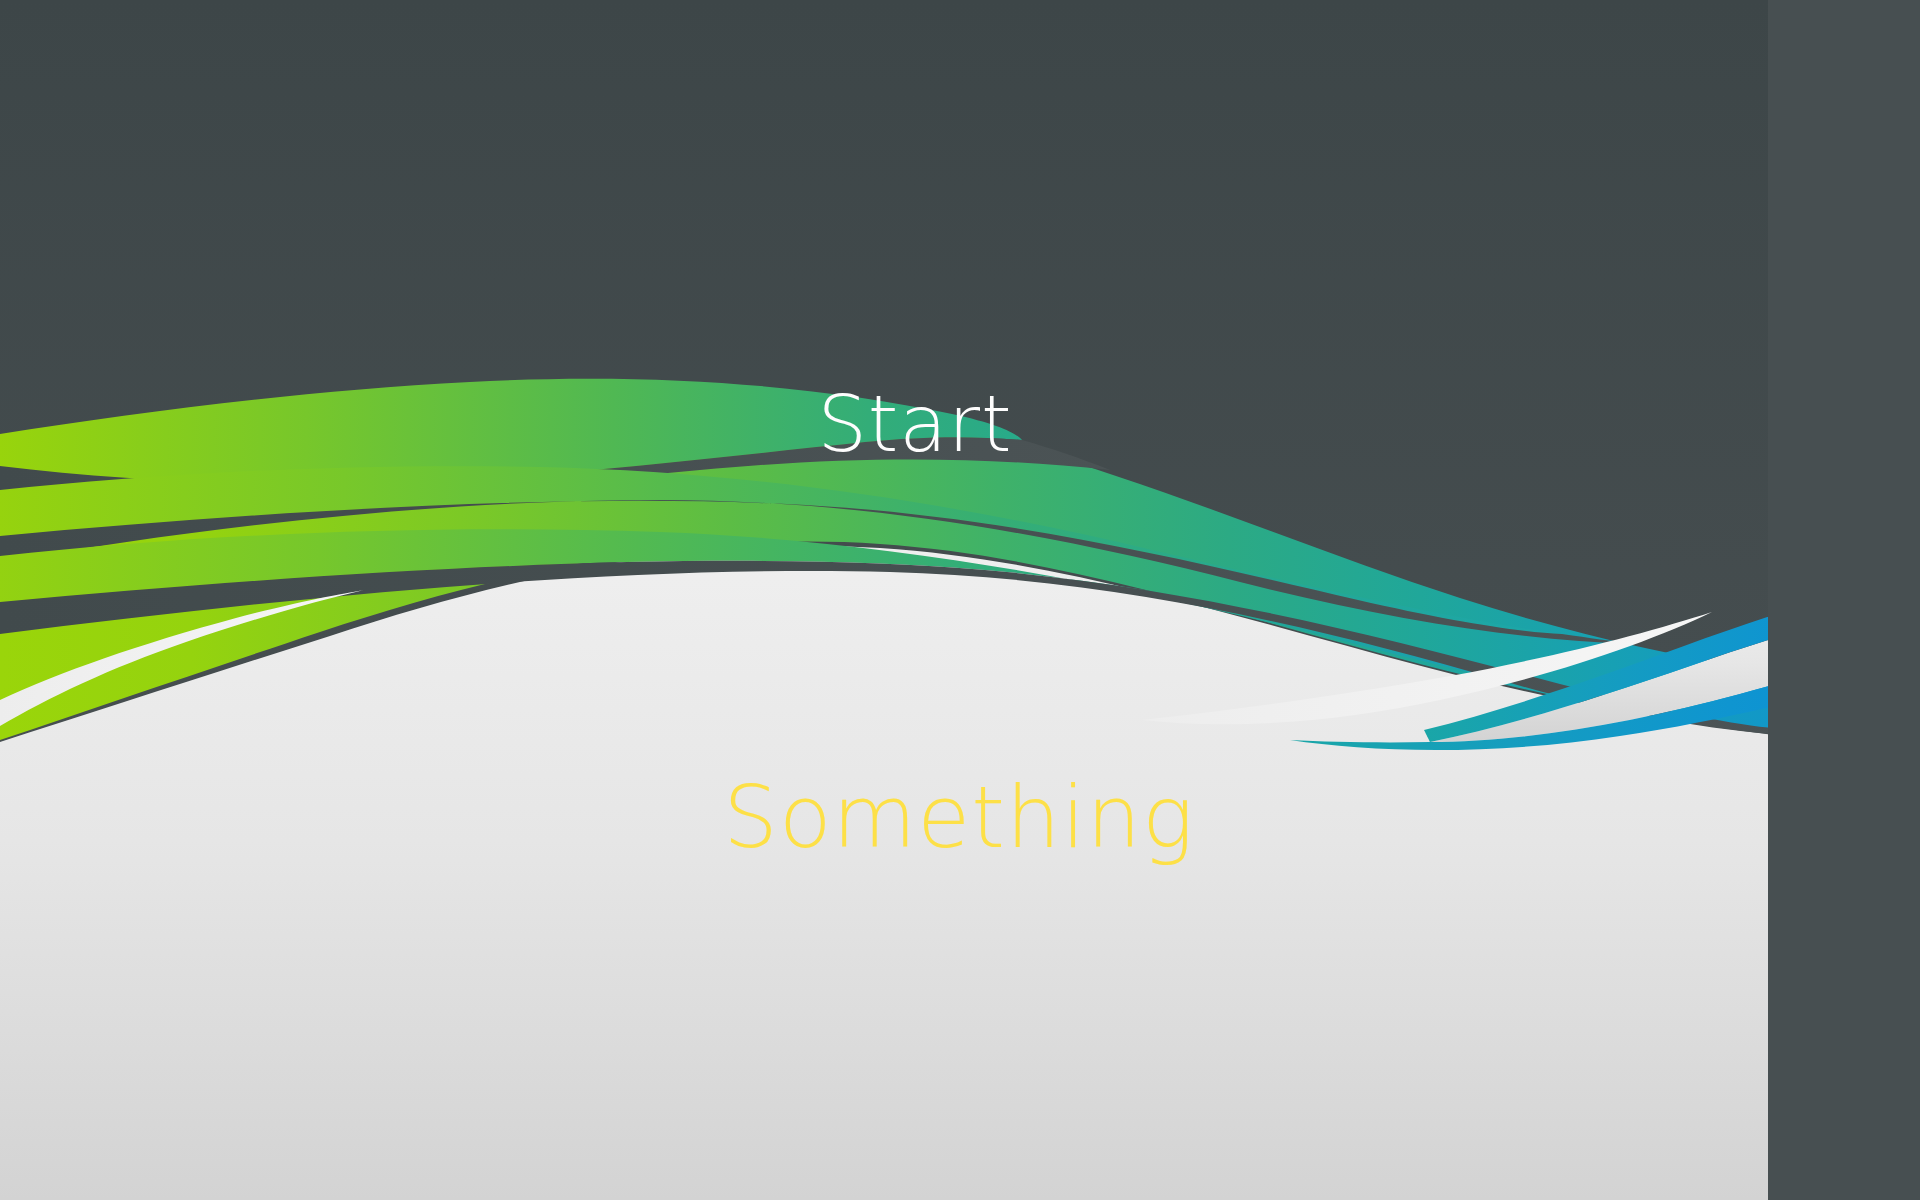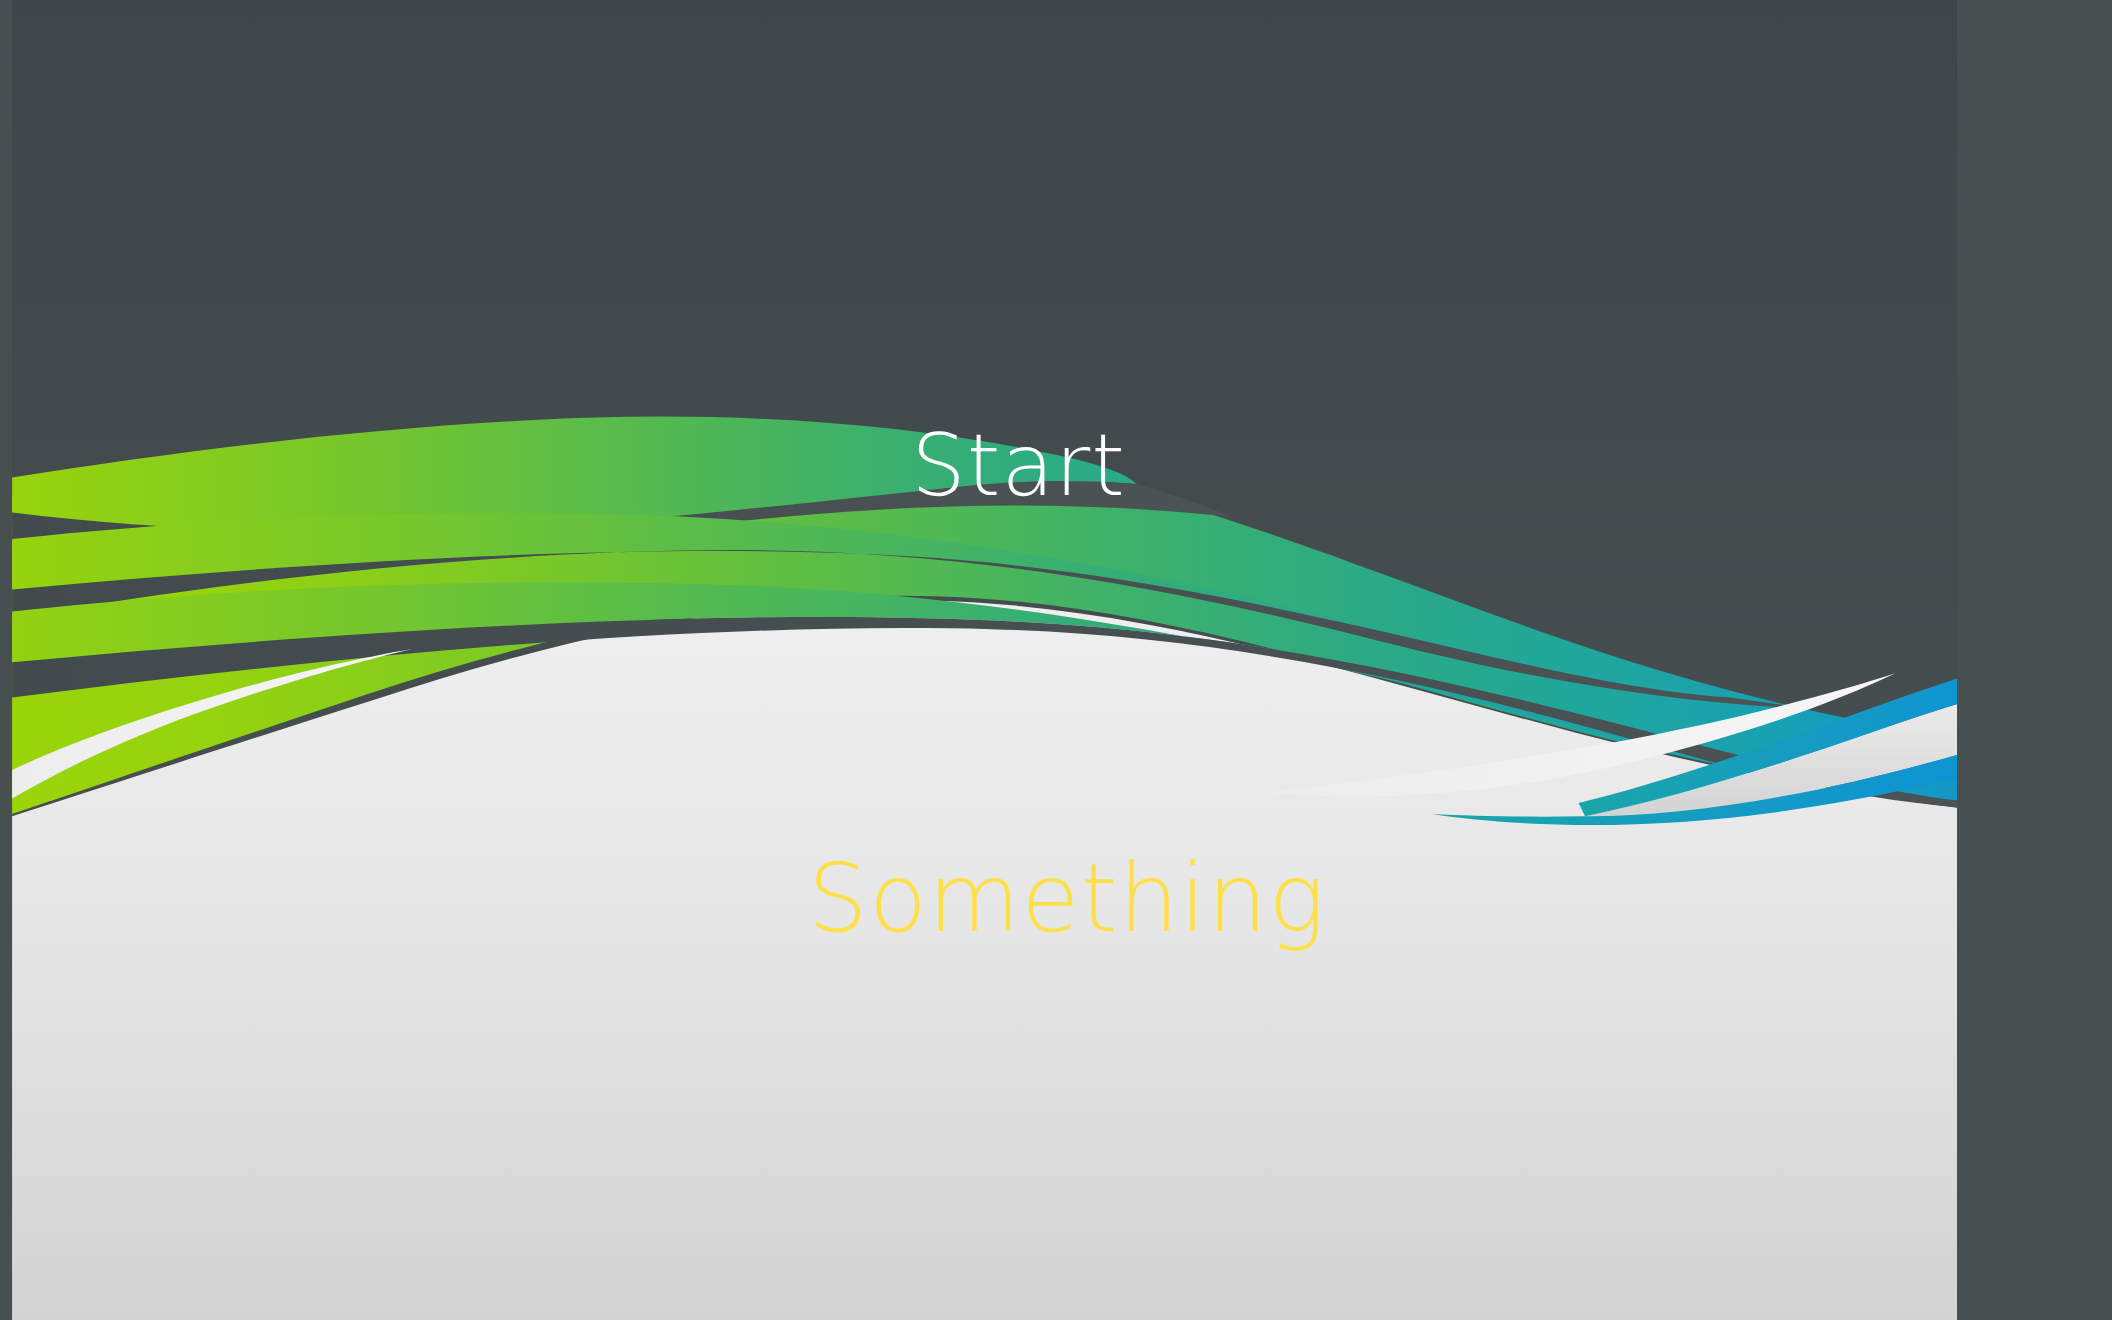--- a/index.html
+++ b/index.html
@@ -10,21 +10,20 @@
     height: 1200px;
     overflow: hidden;
     background: #474f51;
     font-family: "DejaVu Sans", sans-serif;
   }
   #stage {
     position: relative;
     width: 1768px;
     height: 1200px;
     overflow: hidden;
-    margin-left: 11px;
   }
   #artwork {
     position: absolute;
     top: 0;
     left: 0;
     width: 1920px;
     height: 1200px;
     display: block;
   }
   .headline {

